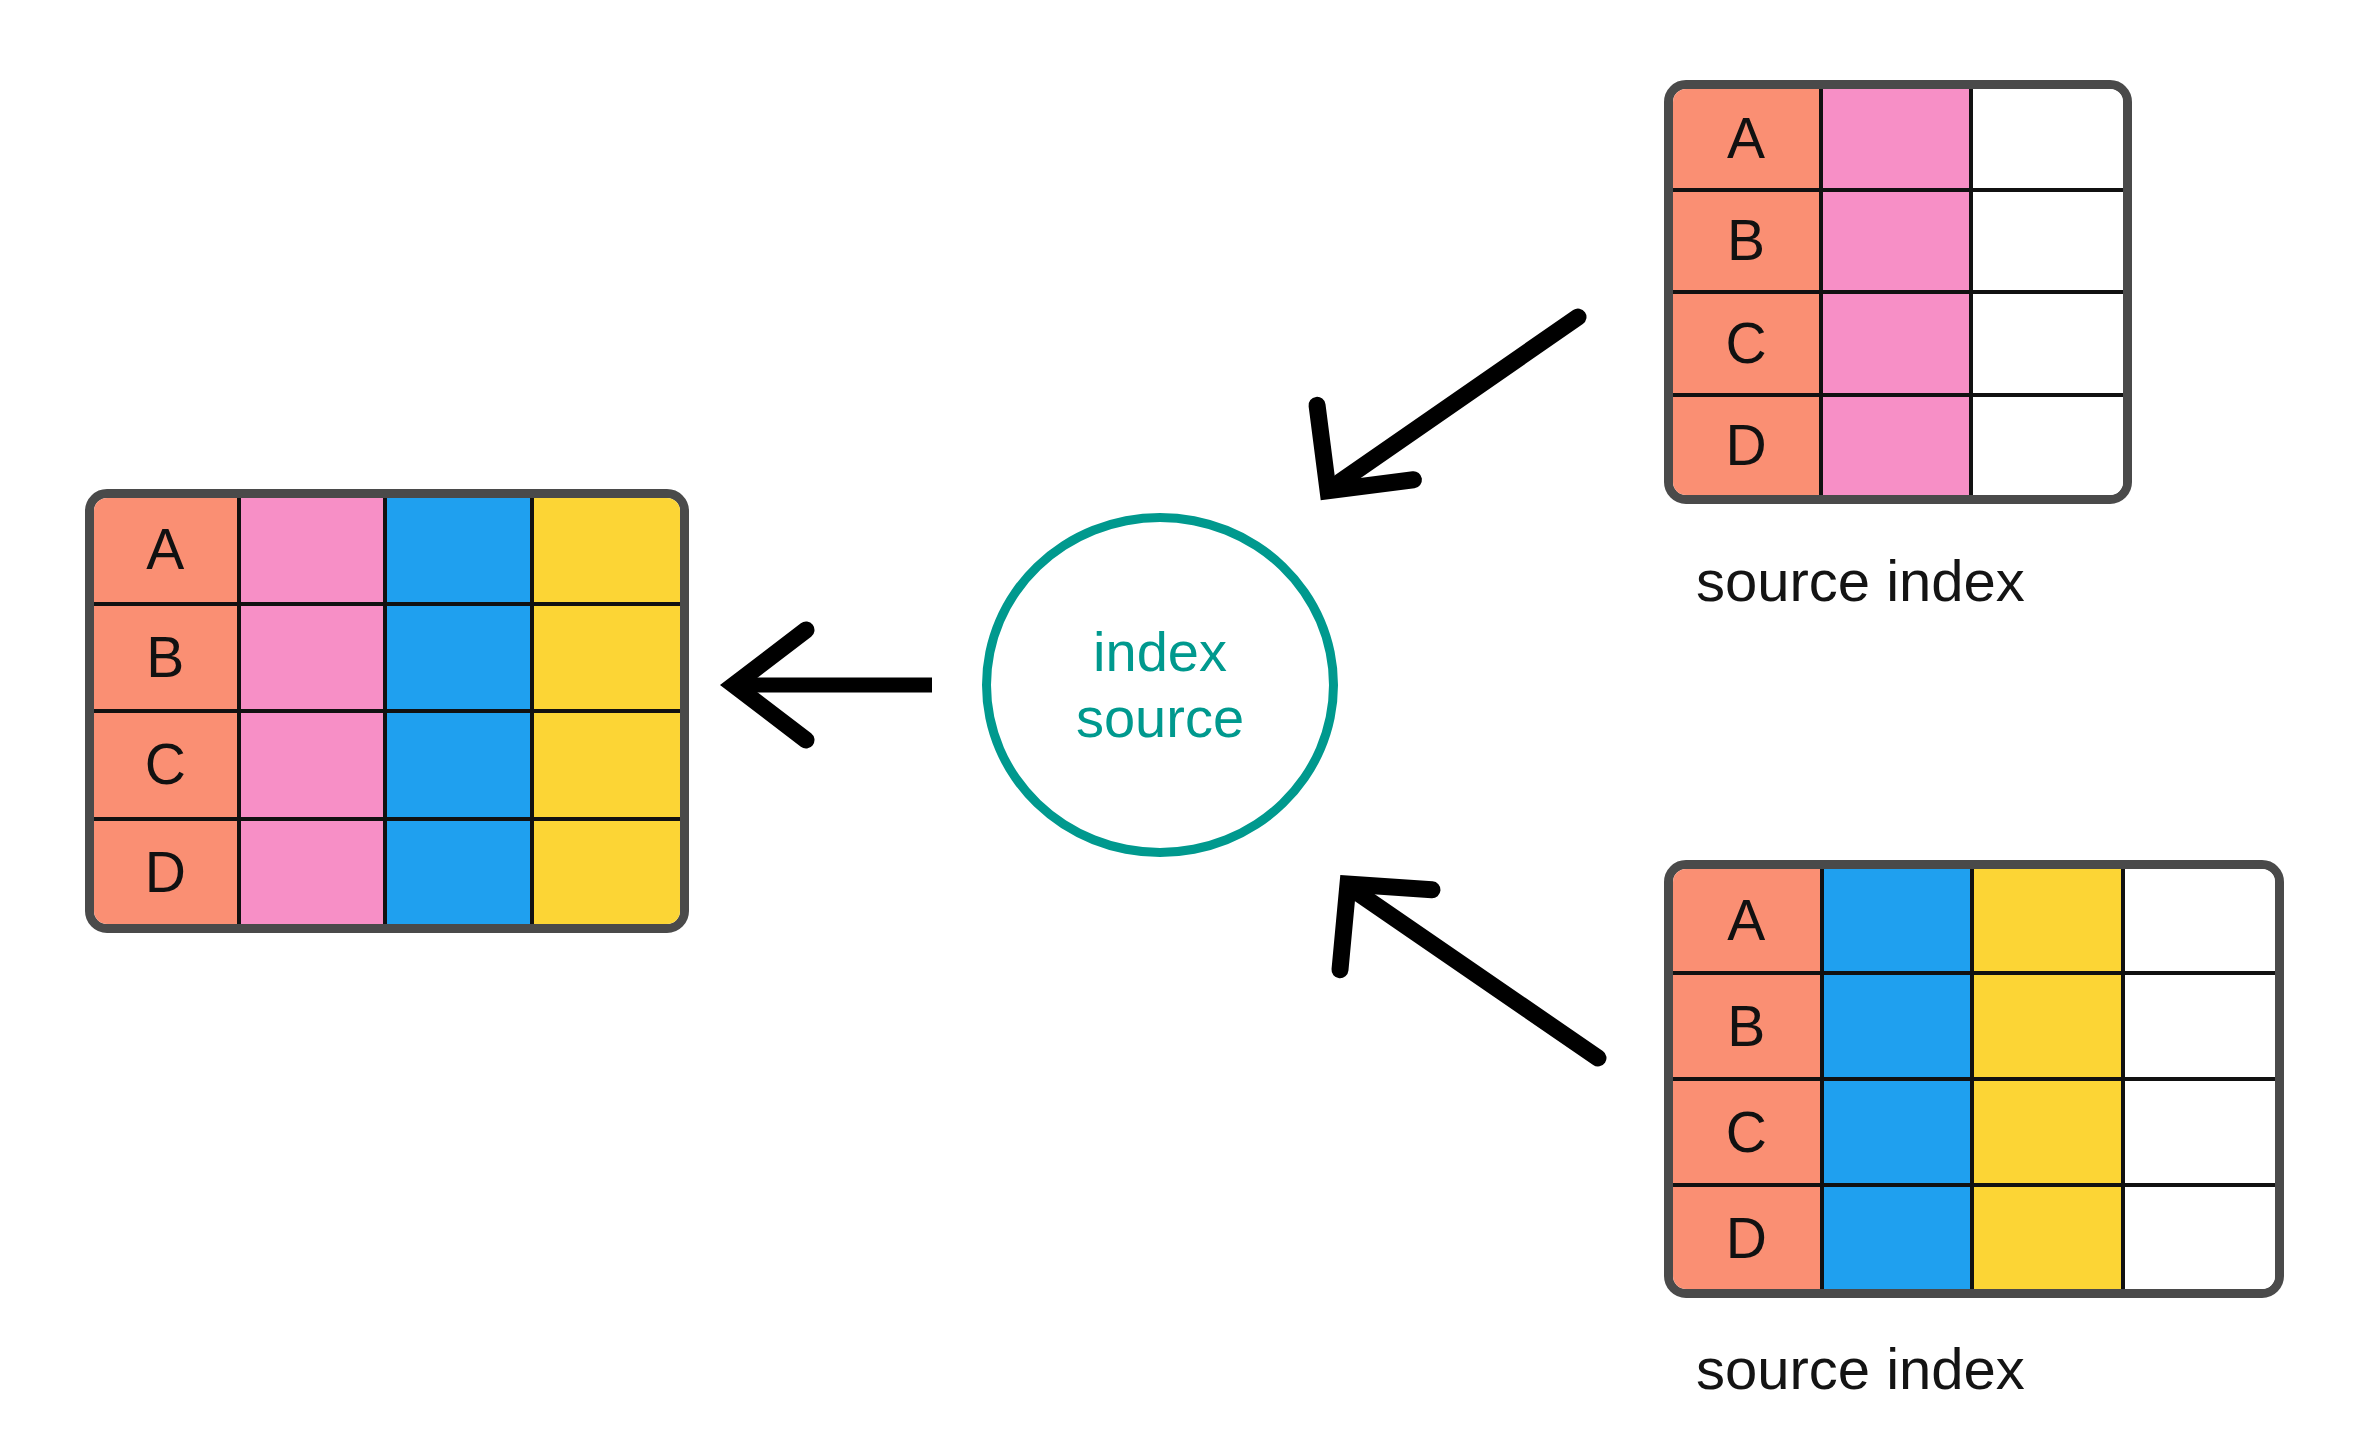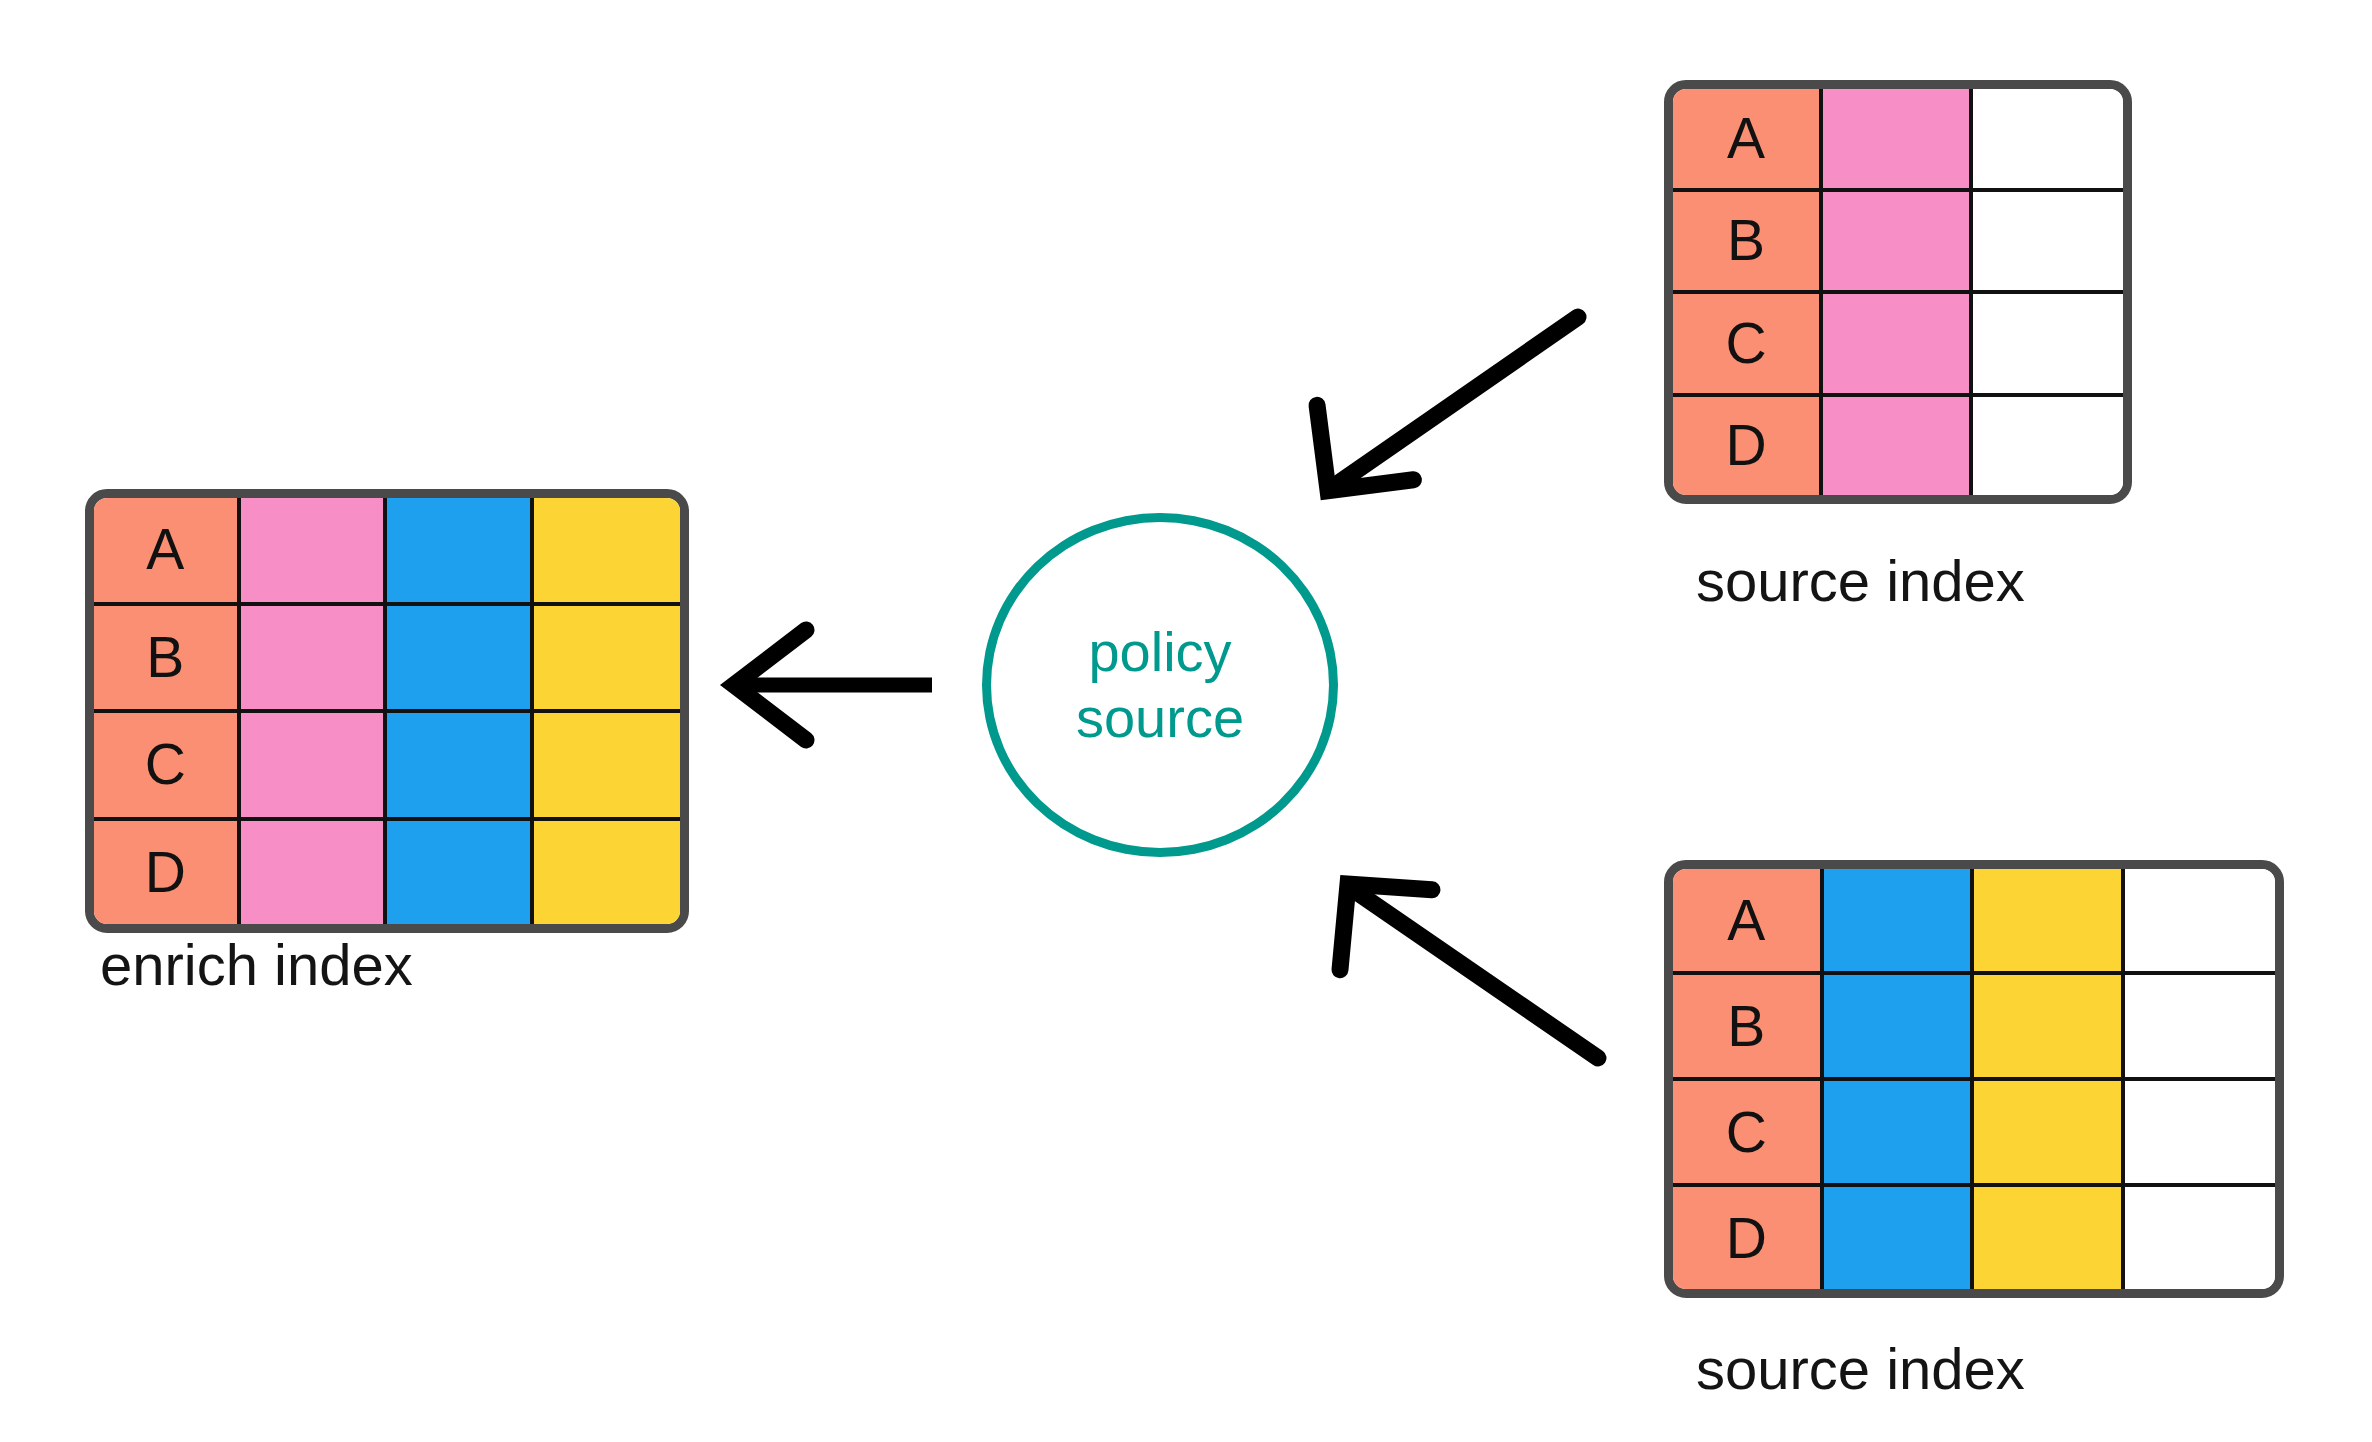--- a/index.html
+++ b/index.html
@@ -163,21 +163,20 @@
     </div>
     <div class="idx-row">
       <div class="idx-cell" style="background-color: rgb(250, 143, 115);">
         <span class="idx-key">D</span>
       </div>
       <div class="idx-cell" style="background-color: rgb(247, 143, 198);"></div>
       <div class="idx-cell" style="background-color: rgb(31, 160, 239);"></div>
       <div class="idx-cell" style="background-color: rgb(252, 213, 53);"></div>
     </div>
   </div>
-  <div class="caption" id="caption-enrich">enrich index</div>
 
   <div class="index-table" id="source-index-top">
     <div class="idx-row">
       <div class="idx-cell" style="background-color: rgb(250, 143, 115);">
         <span class="idx-key">A</span>
       </div>
       <div class="idx-cell" style="background-color: rgb(247, 143, 198);"></div>
       <div class="idx-cell" style="background-color: rgb(255, 255, 255);"></div>
     </div>
     <div class="idx-row">
@@ -234,21 +233,21 @@
         <span class="idx-key">D</span>
       </div>
       <div class="idx-cell" style="background-color: rgb(31, 160, 239);"></div>
       <div class="idx-cell" style="background-color: rgb(252, 213, 53);"></div>
       <div class="idx-cell" style="background-color: rgb(255, 255, 255);"></div>
     </div>
   </div>
   <div class="caption" id="caption-source-bottom">source index</div>
 
   <div id="enrich-policy">
-    <span class="policy-line">policy</span>
+    <span class="policy-line">index</span>
     <span class="policy-line">source</span>
   </div>
 
   <svg id="arrows" viewBox="0 0 2372 1442">
 
     <g>
       <line x1="932" y1="685" x2="742" y2="685" stroke="#000000" stroke-width="15" stroke-linecap="butt"></line>
       <polyline points="806,630 734,685 806,740" fill="none" stroke="#000000" stroke-width="17" stroke-linecap="round" stroke-linejoin="miter"></polyline>
     </g>
 

